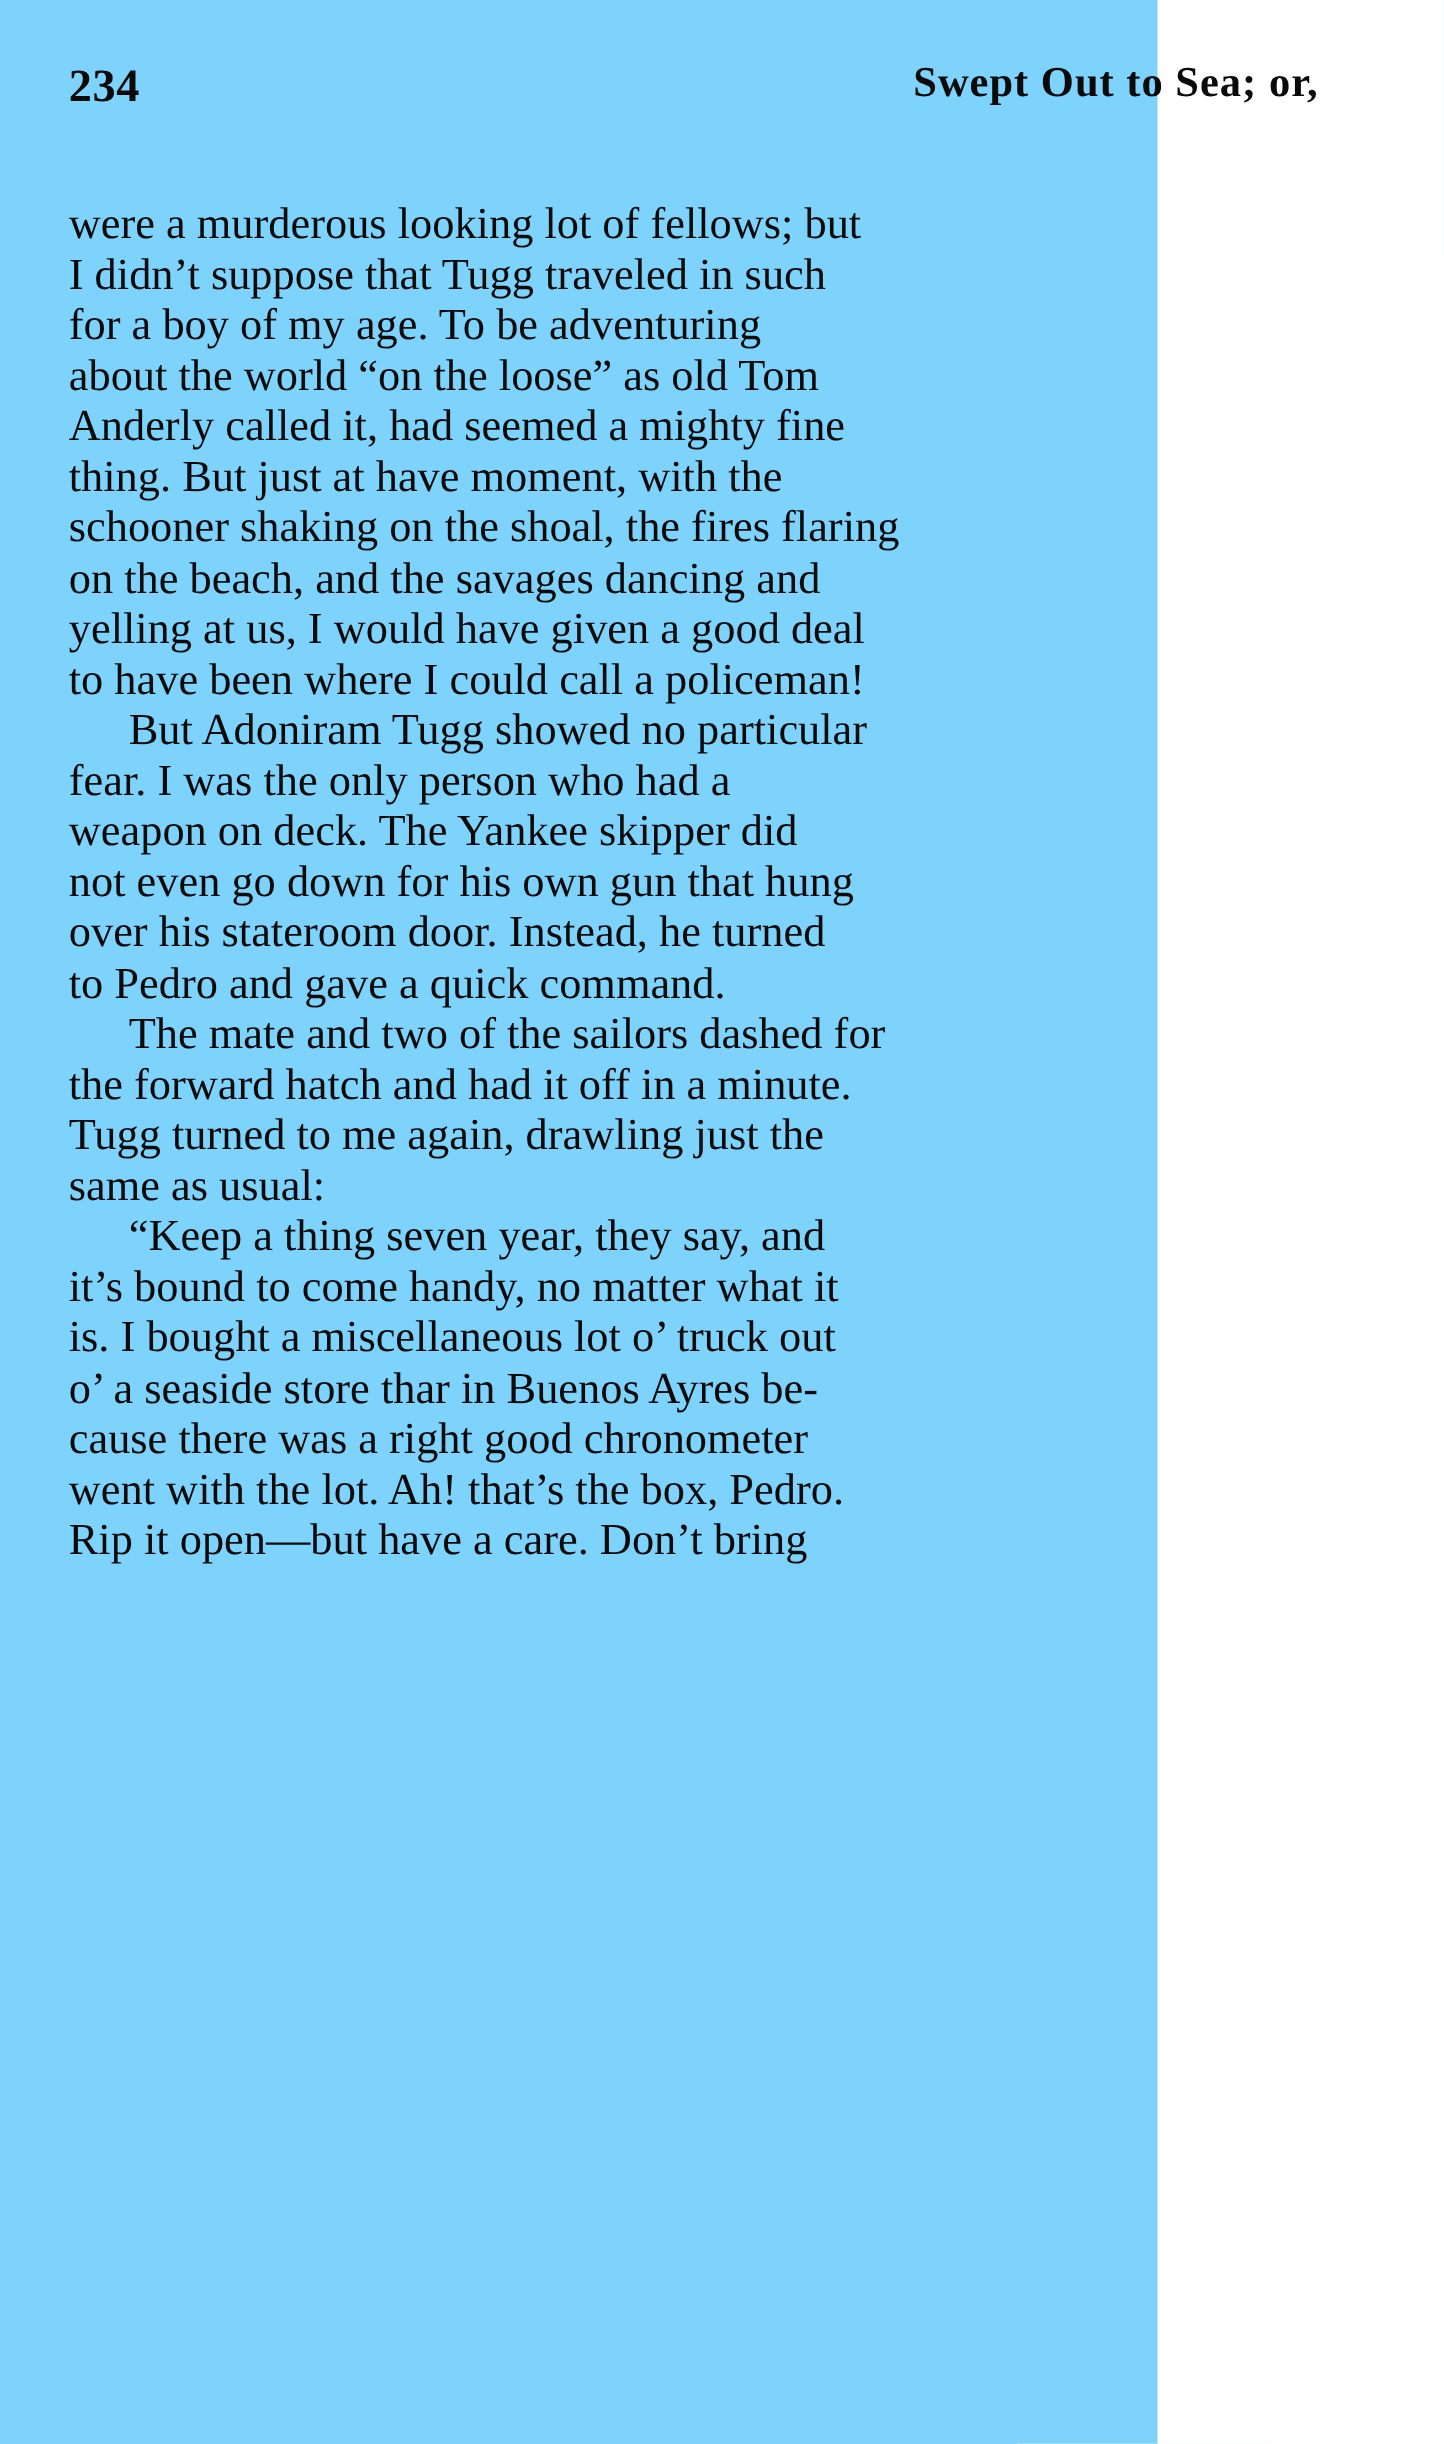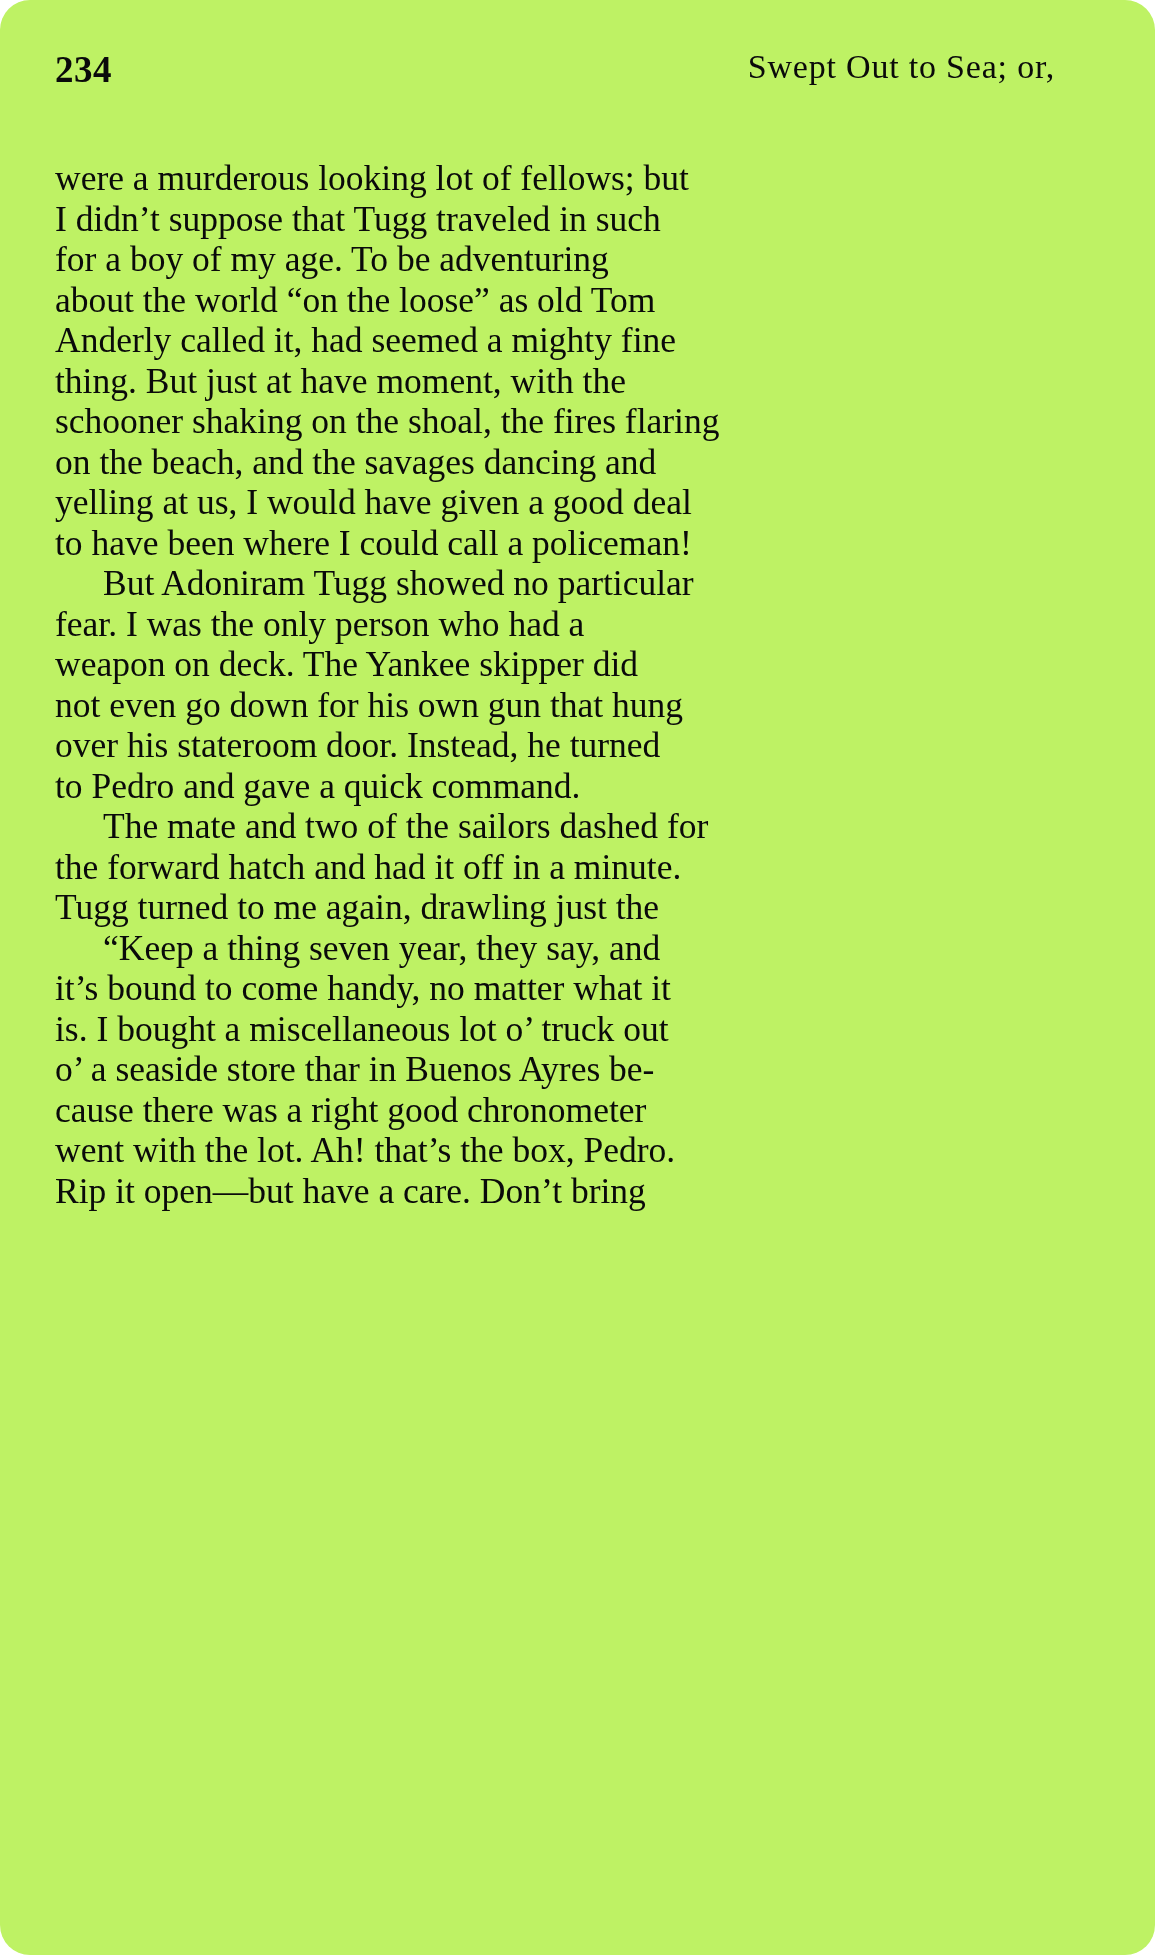--- a/index.html
+++ b/index.html
@@ -12,24 +12,23 @@
     height: 1955px;
     font-family: "Liberation Serif", "DejaVu Serif", serif;
     color: #0a0a0a;
     position: relative;
     overflow: hidden;
   }
   .page {
     position: absolute;
     left: 0;
     top: 0;
-    width: 1155px;
+    width: 926px;
     height: 1955px;
-    background: #bef264;
-    border-radius: 30px;
+    background: #7dd3fc;
   }
   .header {
     position: absolute;
     left: 55px;
     top: 48px;
     width: 1000px;
     height: 52px;
   }
   .folio {
     position: absolute;
@@ -38,21 +37,21 @@
     font-size: 37px;
     font-weight: bold;
     letter-spacing: 0.5px;
     font-family: "Liberation Serif", "DejaVu Serif", serif;
   }
   .running-head {
     position: absolute;
     right: 0;
     top: 0;
     font-size: 34px;
-    font-weight: normal;
+    font-weight: bold;
     letter-spacing: 0.8px;
     white-space: nowrap;
     font-family: "Liberation Serif", "DejaVu Serif", serif;
   }
   .body-text {
     position: absolute;
     left: 55px;
     top: 158px;
     width: 1005px;
   }
@@ -102,20 +101,21 @@
       <div class="line">weapon  on  deck.   The  Yankee  skipper  did</div>
       <div class="line">not even go down for his own gun that hung</div>
       <div class="line">over his stateroom door.   Instead, he turned</div>
       <div class="line">to  Pedro  and  gave  a  quick  command.</div>
     </div>
 
     <div class="para">
       <div class="line indent">The mate and two of the sailors dashed for</div>
       <div class="line">the forward hatch and had it off in a minute.</div>
       <div class="line">Tugg turned to me again, drawling just the</div>
+      <div class="line">same as usual:</div>
     </div>
 
     <div class="para">
       <div class="line indent">“Keep a thing seven year, they say, and</div>
       <div class="line">it’s bound to come handy, no matter what it</div>
       <div class="line">is.   I bought a miscellaneous lot o’ truck out</div>
       <div class="line">o’ a seaside store thar in Buenos Ayres be-</div>
       <div class="line">cause  there  was  a  right  good  chronometer</div>
       <div class="line">went with the lot.   Ah! that’s the box, Pedro.</div>
       <div class="line">Rip it open—but have a care.   Don’t bring</div>

